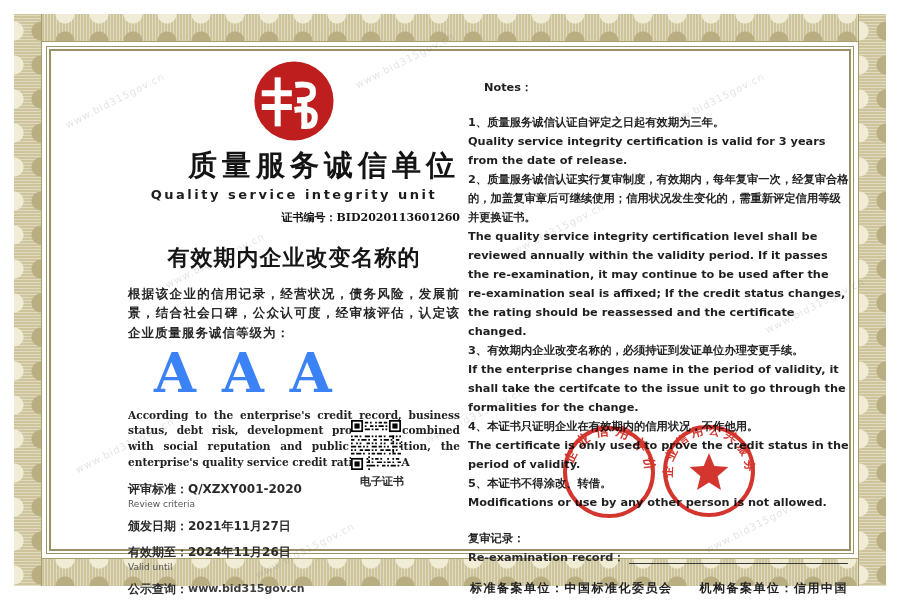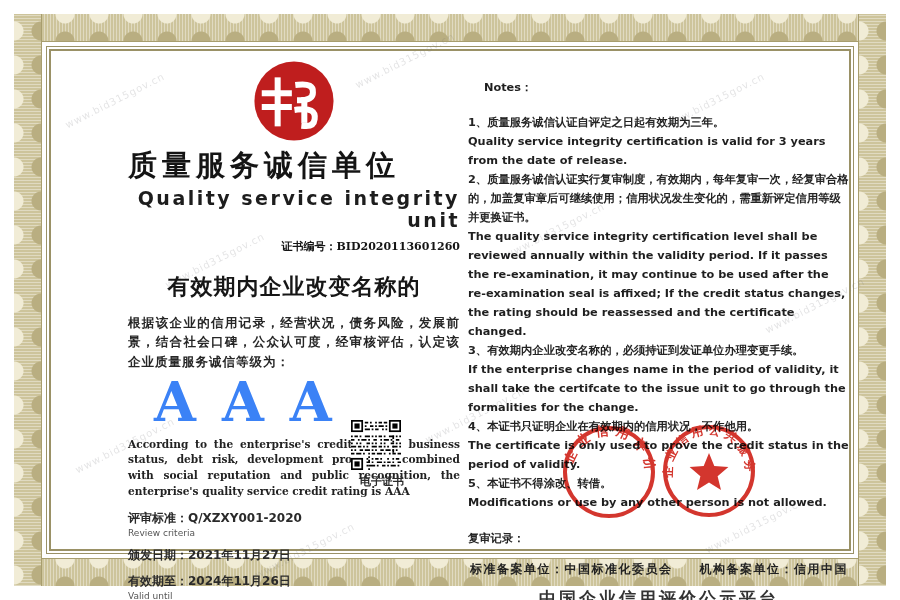--- a/index.html
+++ b/index.html
@@ -31,22 +31,22 @@
   
   .wm{position:absolute;font-size:10px;letter-spacing:1px;color:rgba(120,120,125,.20);
       transform:rotate(-27deg);white-space:nowrap;pointer-events:none;}
 
   
   .col-left{position:absolute;left:128px;top:58px;width:332px;}
   .col-right{position:absolute;left:468px;top:62px;width:382px;font-size:11.3px;line-height:19px;}
 
   
   .logo{display:block;margin:0 auto;width:86px;height:86px;}
-  .title-cn{margin-top:2px;text-align:left;font-size:29px;font-weight:800;letter-spacing:5px;color:#141414;}
-  .title-en{text-align:right;font-size:19px;font-weight:700;letter-spacing:2.5px;color:#1d1d1d;margin-top:1px;}
+  .title-cn{margin-top:2px;text-align:right;font-size:29px;font-weight:800;letter-spacing:5px;color:#141414;}
+  .title-en{text-align:center;font-size:13px;font-weight:700;letter-spacing:2.5px;color:#1d1d1d;margin-top:1px;}
   .certno{margin-top:8px;text-align:right;font-size:11px;font-weight:700;
           font-family:"DejaVu Serif","Liberation Serif",serif;color:#151515;}
   .company{margin-top:18px;text-align:center;font-size:22px;font-weight:800;letter-spacing:1px;color:#161616;}
   .body-cn{margin-top:11px;font-size:12.5px;font-weight:700;line-height:1.55;text-align:justify;
            letter-spacing:1px;color:#262626;}
   .rating{margin-top:2px;text-align:left;font-size:54px;font-weight:800;color:#3b82f6;
           font-family:"DejaVu Serif","Liberation Serif",serif;letter-spacing:26px;padding-left:26px;line-height:1.1;}
   .body-en{margin-top:4px;font-size:10.6px;font-weight:700;line-height:1.5;text-align:justify;
            font-family:"DejaVu Serif","Liberation Serif",serif;color:#222;}
   .meta{margin-top:10px;}
@@ -188,20 +188,24 @@
     <p class="note-en" style="margin:0">The quality service integrity certification level shall be reviewed annually within the validity period. If it passes the re-examination, it may continue to be used after the re-examination seal is affixed; If the credit status changes, the rating should be reassessed and the certificate changed.</p>
     <p class="note-cn" style="margin:0">3、有效期内企业改变名称的，必须持证到发证单位办理变更手续。</p>
     <p class="note-en" style="margin:0">If the enterprise changes name in the period of validity, it shall take the certifcate to the issue unit to go through the formalities for the change.</p>
     <p class="note-cn" style="margin:0">4、本证书只证明企业在有效期内的信用状况，不作他用。</p>
     <p class="note-en" style="margin:0">The certificate is only used to prove the credit status in the period of validity.</p>
     <p class="note-cn" style="margin:0">5、本证书不得涂改、转借。</p>
     <p class="note-en" style="margin:0">Modifications or use by any other person is not allowed.</p>
 
     <div class="reexam">
       <div class="note-cn">复审记录：</div>
+      <div class="reexam-en">
+        <span>Re-examination record：</span>
+        <span class="line"></span>
+      </div>
     </div>
 
     <div class="filing">
       <span>标准备案单位：中国标准化委员会</span>
       <span>机构备案单位：信用中国</span>
     </div>
 
     <div class="platforms">
       <div class="plat-cn">中国企业信用评价公示平台</div>
 

